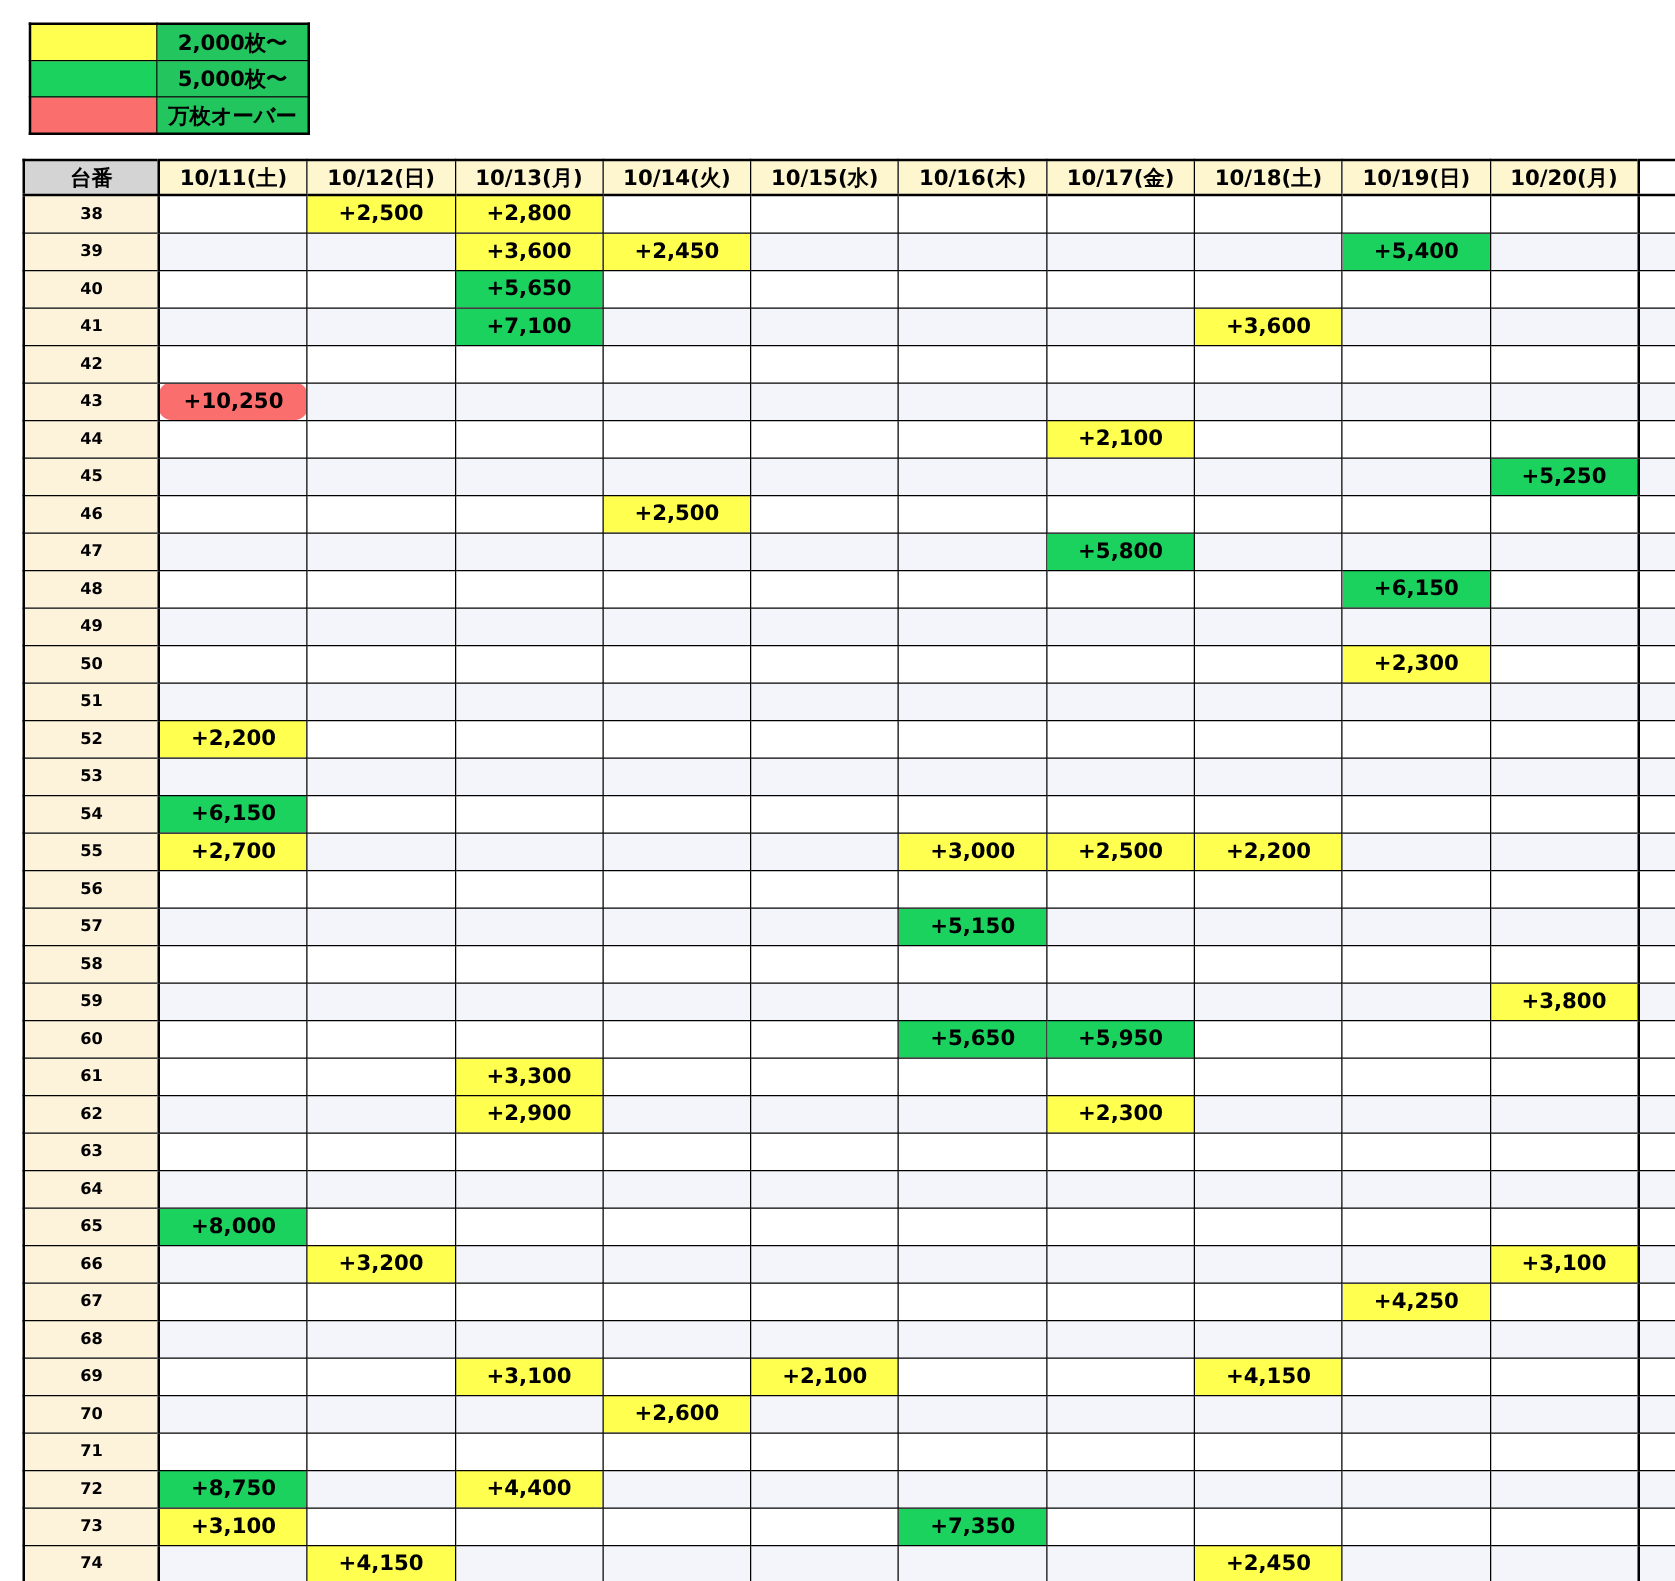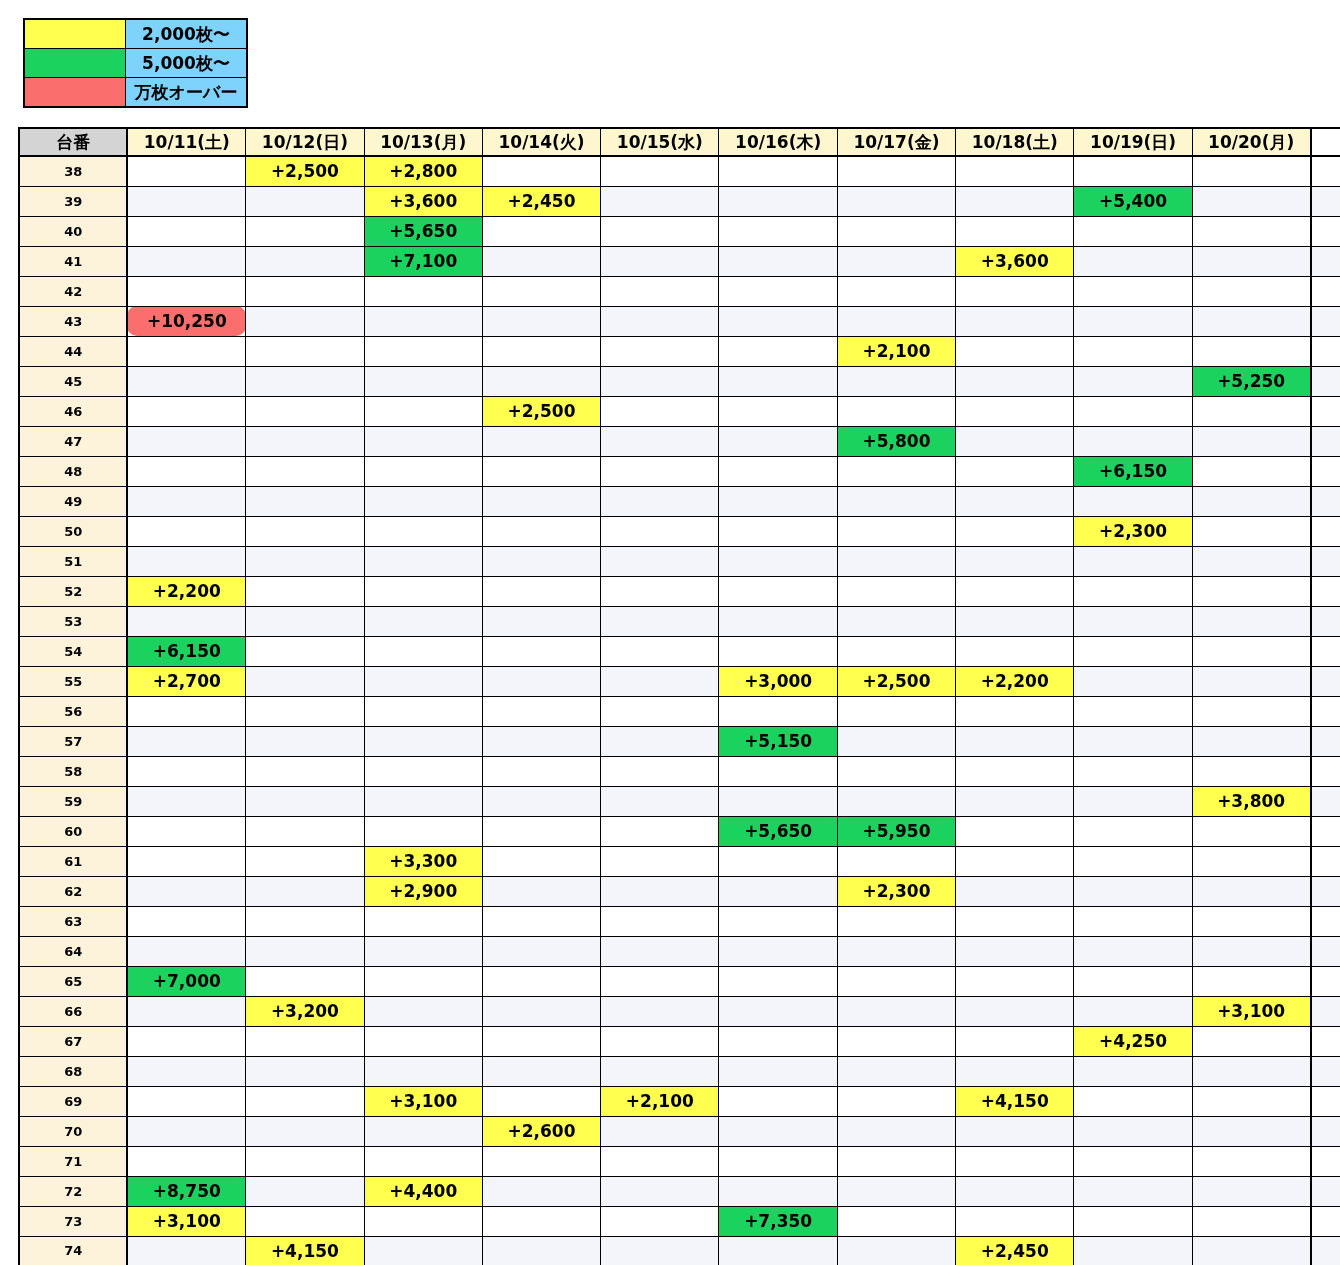--- a/index.html
+++ b/index.html
@@ -11,21 +11,21 @@
   }
   .stage{position:absolute;inset:0;width:1340px;height:1265px;overflow:hidden;}
 
   
   table.legend{
     position:absolute;left:23px;top:18px;
     border-collapse:collapse;border:2px solid #000;table-layout:fixed;
   }
   table.legend td{border:1px solid #000;height:28px;padding:0;}
   table.legend td.sw{width:100px;}
-  table.legend td.lb{width:120px;text-align:center;font-size:17px;background:#7dd3fc;}
+  table.legend td.lb{width:120px;text-align:center;font-size:17px;background:#22c55e;}
   .sw-yellow{background:var(--c-yellow);}
   .sw-green{background:var(--c-green);}
   .sw-red{background:var(--c-red);}
 
   
   table.grid{
     position:absolute;left:18px;top:127px;
     border-collapse:collapse;border:2px solid #000;border-right:none;
     table-layout:fixed;
   }
@@ -477,21 +477,21 @@
           <td></td>
           <td></td>
           <td></td>
           <td></td>
           <td></td>
           <td></td>
           <td class="sliver"></td>
         </tr>
         <tr>
           <th class="rno">65</th>
-          <td class="c-green">+7,000</td>
+          <td class="c-green">+8,000</td>
           <td></td>
           <td></td>
           <td></td>
           <td></td>
           <td></td>
           <td></td>
           <td></td>
           <td></td>
           <td></td>
           <td class="sliver"></td>

